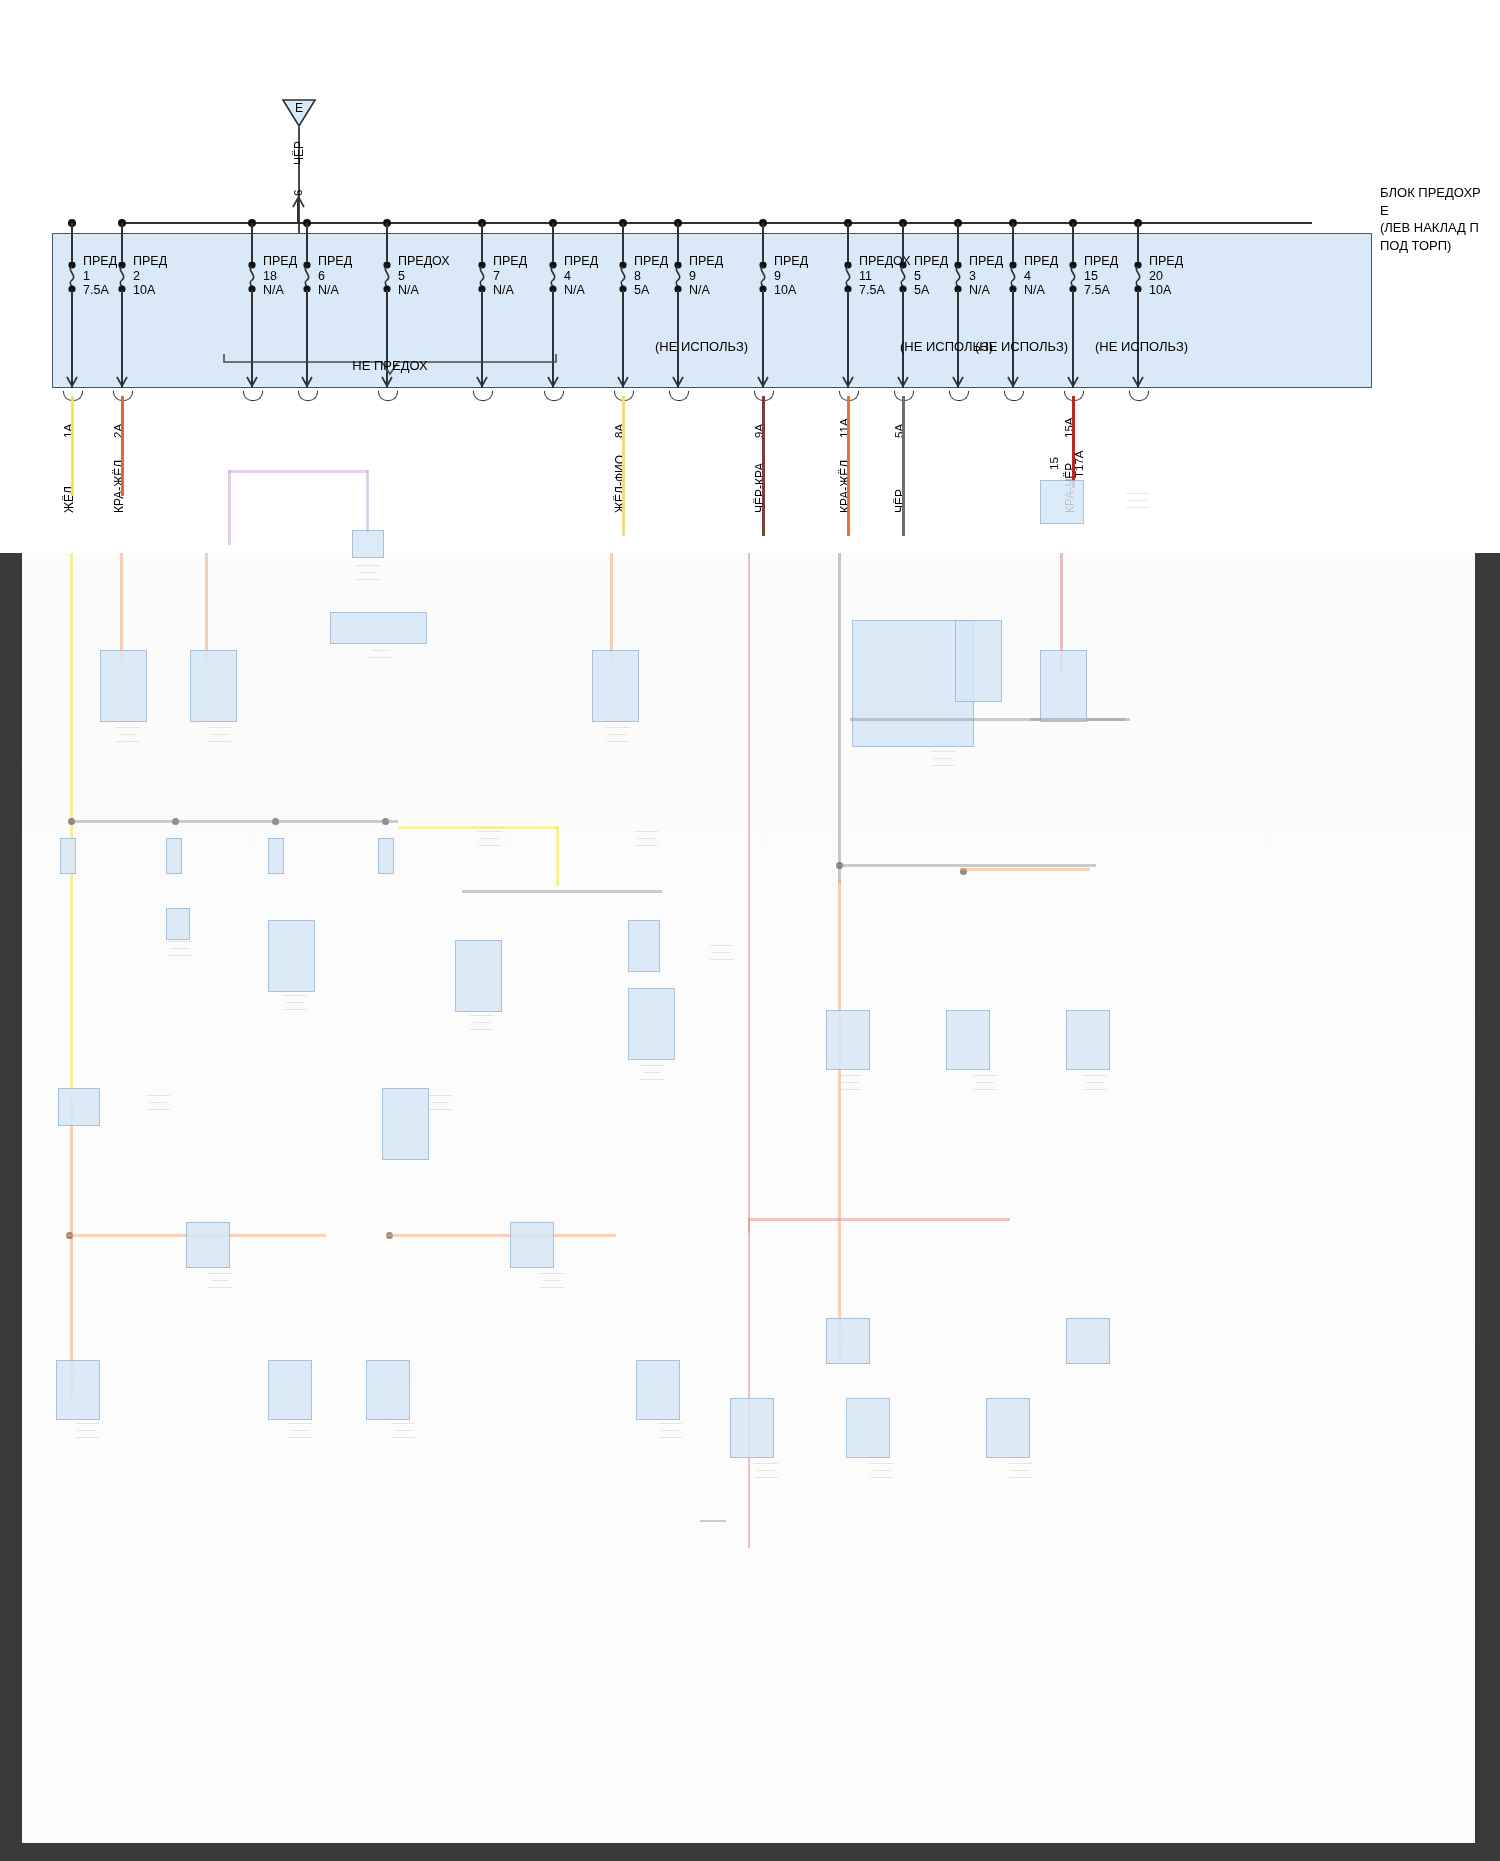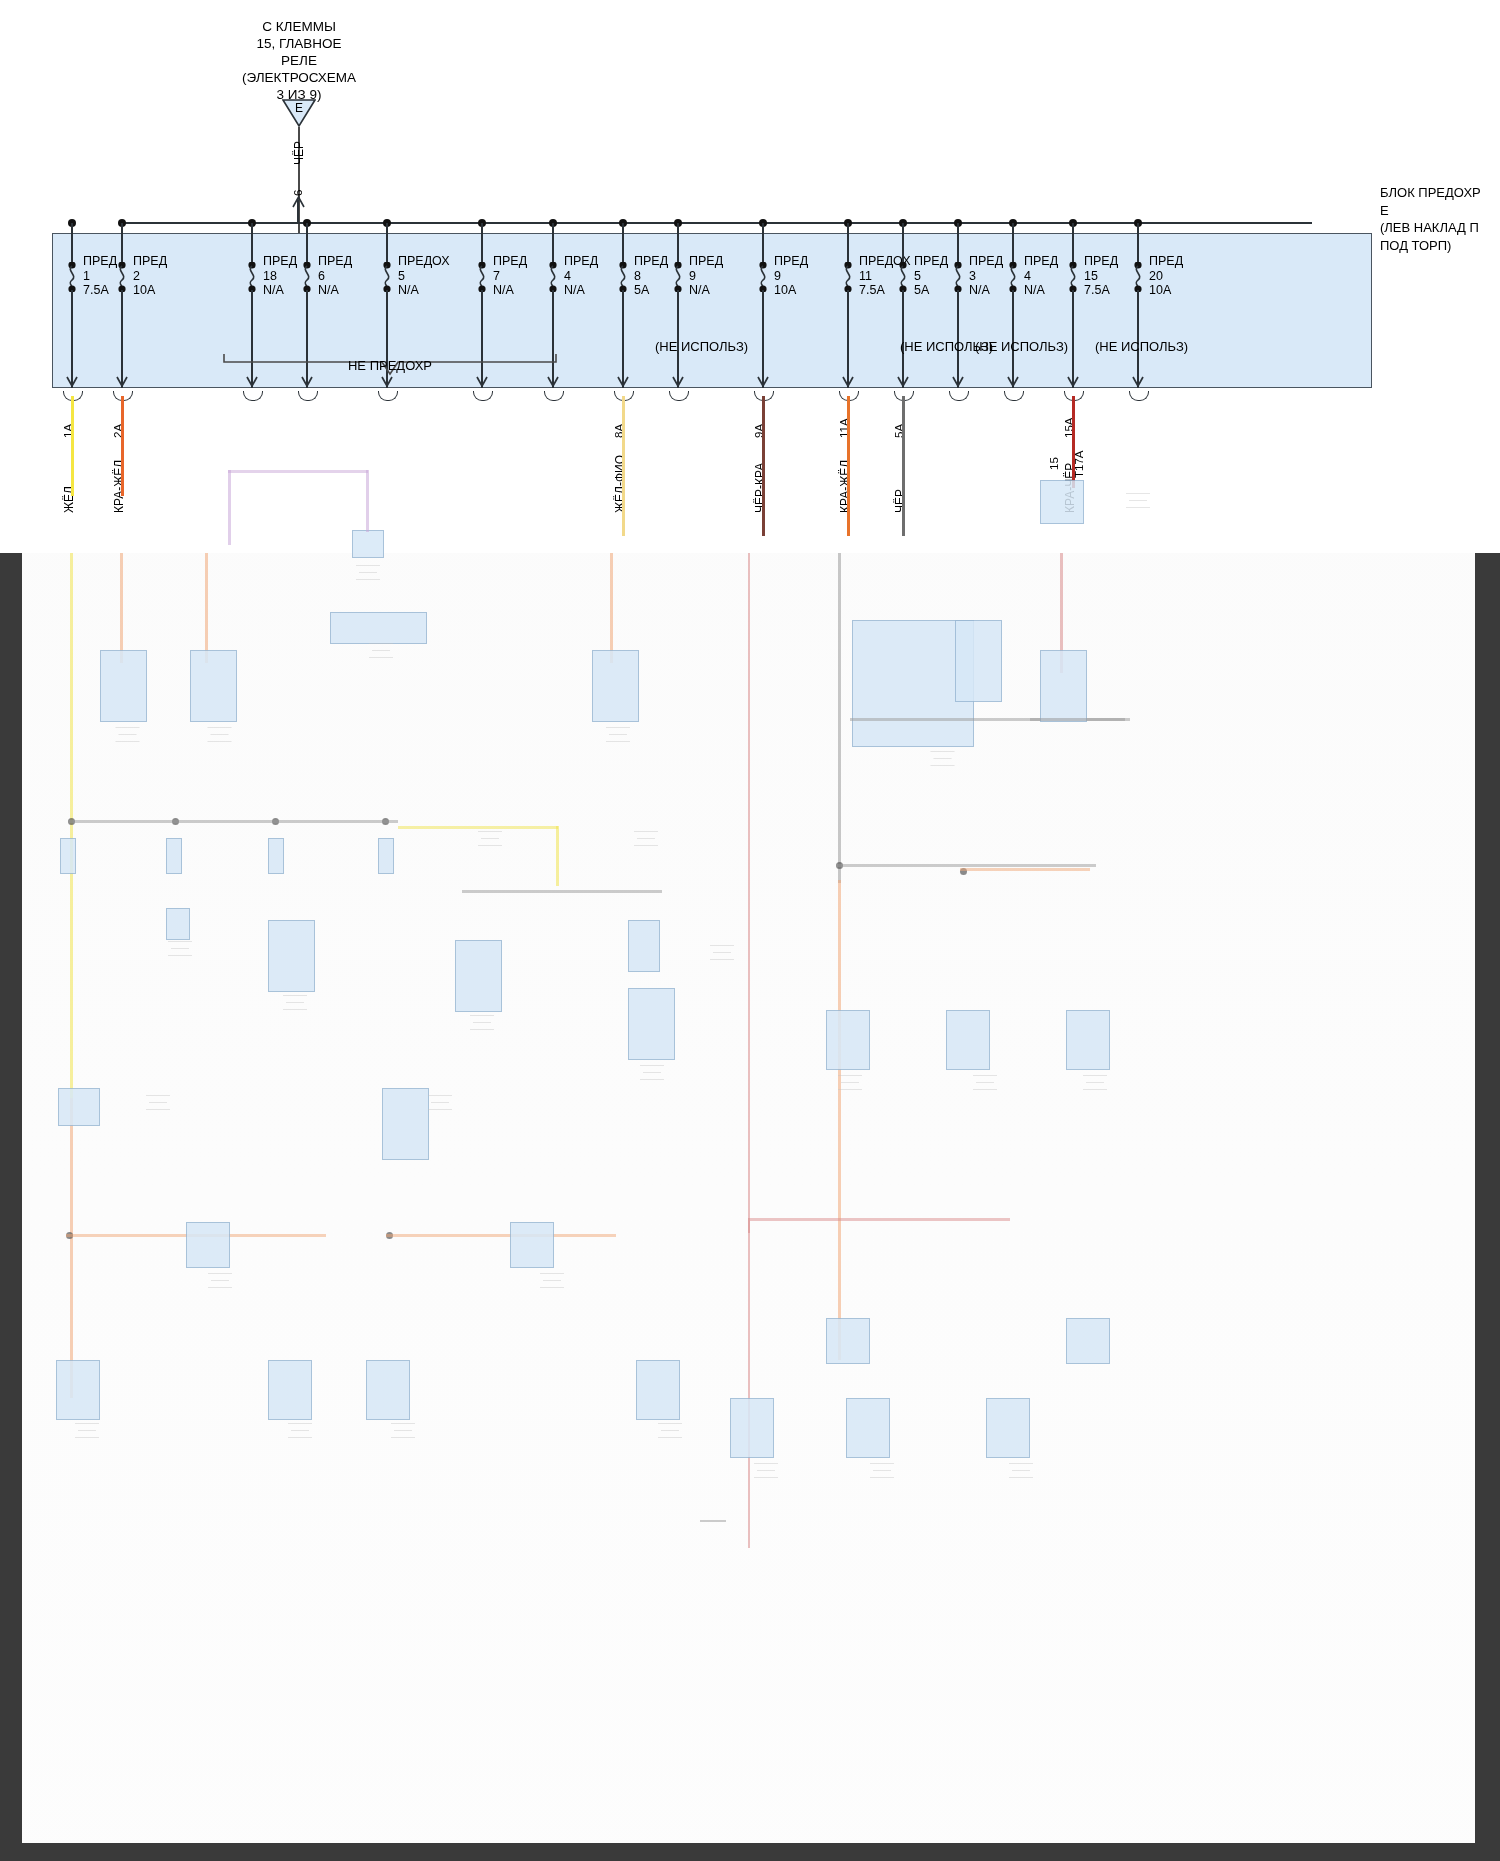--- a/index.html
+++ b/index.html
@@ -44,27 +44,20 @@
 </style>
 </head>
 <body>
 
 <div id="page">
   <div id="frame-top"></div>
   <div id="sheet-upper"></div>
   <div id="sheet-lower"></div>
   <div id="sheet-lower-shade"></div>
 
-  <div class="hdr" style="left:218px;top:18px;width:162px;">
-    <div>С КЛЕММЫ</div>
-    <div>15, ГЛАВНОЕ</div>
-    <div>РЕЛЕ</div>
-    <div>(ЭЛЕКТРОСХЕМА</div>
-    <div>3 ИЗ 9)</div>
-  </div>
 
   <div id="tri">
     <svg width="34" height="28" viewBox="0 0 34 28">
       <polygon points="1,1 33,1 17,27" fill="#d9e9f8" stroke="#2b3238" stroke-width="1.6"></polygon>
     </svg>
     <div style="position:absolute;left:0;top:2px;width:34px;text-align:center;font-size:12px;color:#000;">E</div>
   </div>
 
   <div style="position:absolute;left:298px;top:127px;width:2px;height:106px;background:#4a4a4a;"></div>
   <div class="wname" style="left:292px;top:165px;">ЧЁР</div>
@@ -371,21 +364,21 @@
       <div style="position: absolute; left: 1137.2px; top: 290px; width: 1.6px; height: 98px; background: rgb(43, 50, 56);"></div>
       <svg width="12" height="12" style="position: absolute; left: 1132px; top: 375px;">
         <path d="M1,2 L6,11 L11,2" fill="none" stroke="#2b3238" stroke-width="1.7"></path>
       </svg>
       <div class="connu" style="left: 1129px; top: 391px;"></div>
     </div>
 
   <svg style="position:absolute;left:222px;top:352px;" width="336" height="26">
     <path d="M2,2 L2,10 L160,10 L168,22 L176,10 L334,10 L334,2" fill="none" stroke="#4a4a4a" stroke-width="1.6"></path>
   </svg>
-  <div style="position:absolute;left:222px;top:358px;width:336px;text-align:center;font-size:13px;color:#000;">НЕ ПРЕДОХР</div>
+  <div style="position:absolute;left:222px;top:358px;width:336px;text-align:center;font-size:13px;color:#000;">НЕ ПРЕДОХ</div>
 
   <div id="unused-layer">
       <div class="nu" style="left: 655px; top: 339px;">(НЕ ИСПОЛЬЗ)</div>
       <div class="nu" style="left: 900px; top: 339px;">(НЕ ИСПОЛЬЗ)</div>
       <div class="nu" style="left: 975px; top: 339px;">(НЕ ИСПОЛЬЗ)</div>
       <div class="nu" style="left: 1095px; top: 339px;">(НЕ ИСПОЛЬЗ)</div>
     </div>
 
   <div class="wlbl" style="left:1048px;top:470px;">15</div>
   <div class="wlbl" style="left:1073px;top:478px;">T17A</div>

